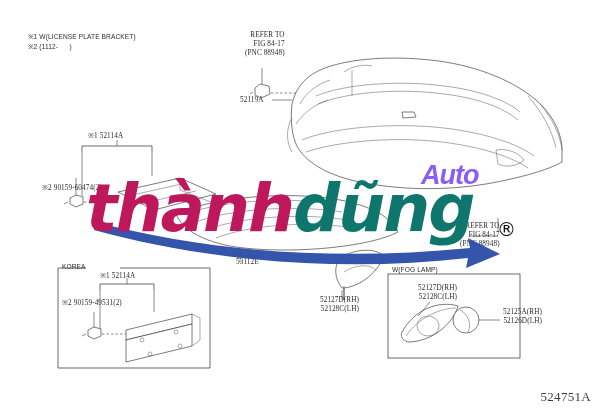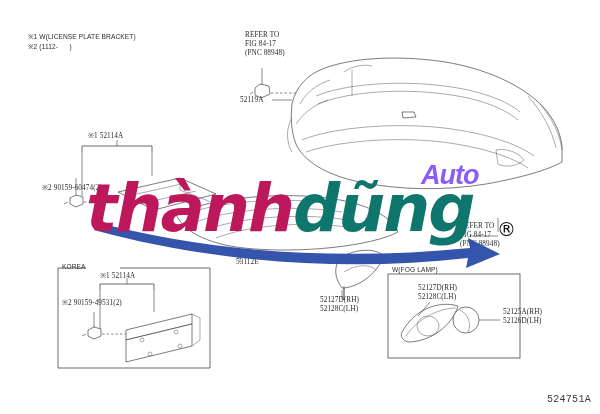--- a/index.html
+++ b/index.html
@@ -1,21 +1,21 @@
 <!DOCTYPE html>
 <html><head>
 <meta charset="utf-8">
 <style>
   html,body{margin:0;padding:0;}
   body{
     width:600px;height:414px;background:#ffffff;
     font-family:"Liberation Serif", serif;
     color:#1a1a1a;overflow:hidden;position:relative;
   }
-  #stage{position:relative;width:600px;height:414px;overflow:hidden;}
+  #stage{position:relative;width:600px;height:414px;overflow:hidden;text-align:right;}
   .lbl{position:absolute;font-size:7.2px;line-height:9px;letter-spacing:.1px;white-space:pre;color:#2b2b2b;}
   .lbl.sans{font-family:"Liberation Sans", sans-serif;font-size:6.6px;}
   svg{position:absolute;left:0;top:0;}
   .ln{stroke:#2b2b2b;fill:none;stroke-width:.7;}
   .ln2{stroke:#3a3a3a;fill:none;stroke-width:.6;}
   .dash{stroke:#3a3a3a;fill:none;stroke-width:.6;stroke-dasharray:2.5 2;}
   .part{stroke:#2b2b2b;fill:#ffffff;stroke-width:.62;stroke-linejoin:round;}
   .thin{stroke:#555;fill:none;stroke-width:.5;}
   .boxline{stroke:#2b2b2b;fill:none;stroke-width:.7;}
   
@@ -33,21 +33,21 @@
     font-family:Liberation Sans, sans-serif;
     font-weight:bold;font-style:italic;font-size:27px;
     color:#8b5cf6;letter-spacing:-1px;
   }
   .wm-r{
     position:absolute;left:497px;top:218px;
     font-family:"DejaVu Sans", sans-serif;font-size:19px;color:#111;
   }
   .figid{
     position:absolute;right:9px;bottom:9px;
-    font-family:Liberation Mono, monospace;font-size:10px;color:#3a3a3a;letter-spacing:.3px;
+    font-family:Liberation Serif, serif;font-size:13px;color:#3a3a3a;letter-spacing:.3px;
   }
 </style>
 </head>
 <body>
 
 <div id="stage">
 
   <svg width="600" height="414" viewBox="0 0 600 414">
 
     <g>

